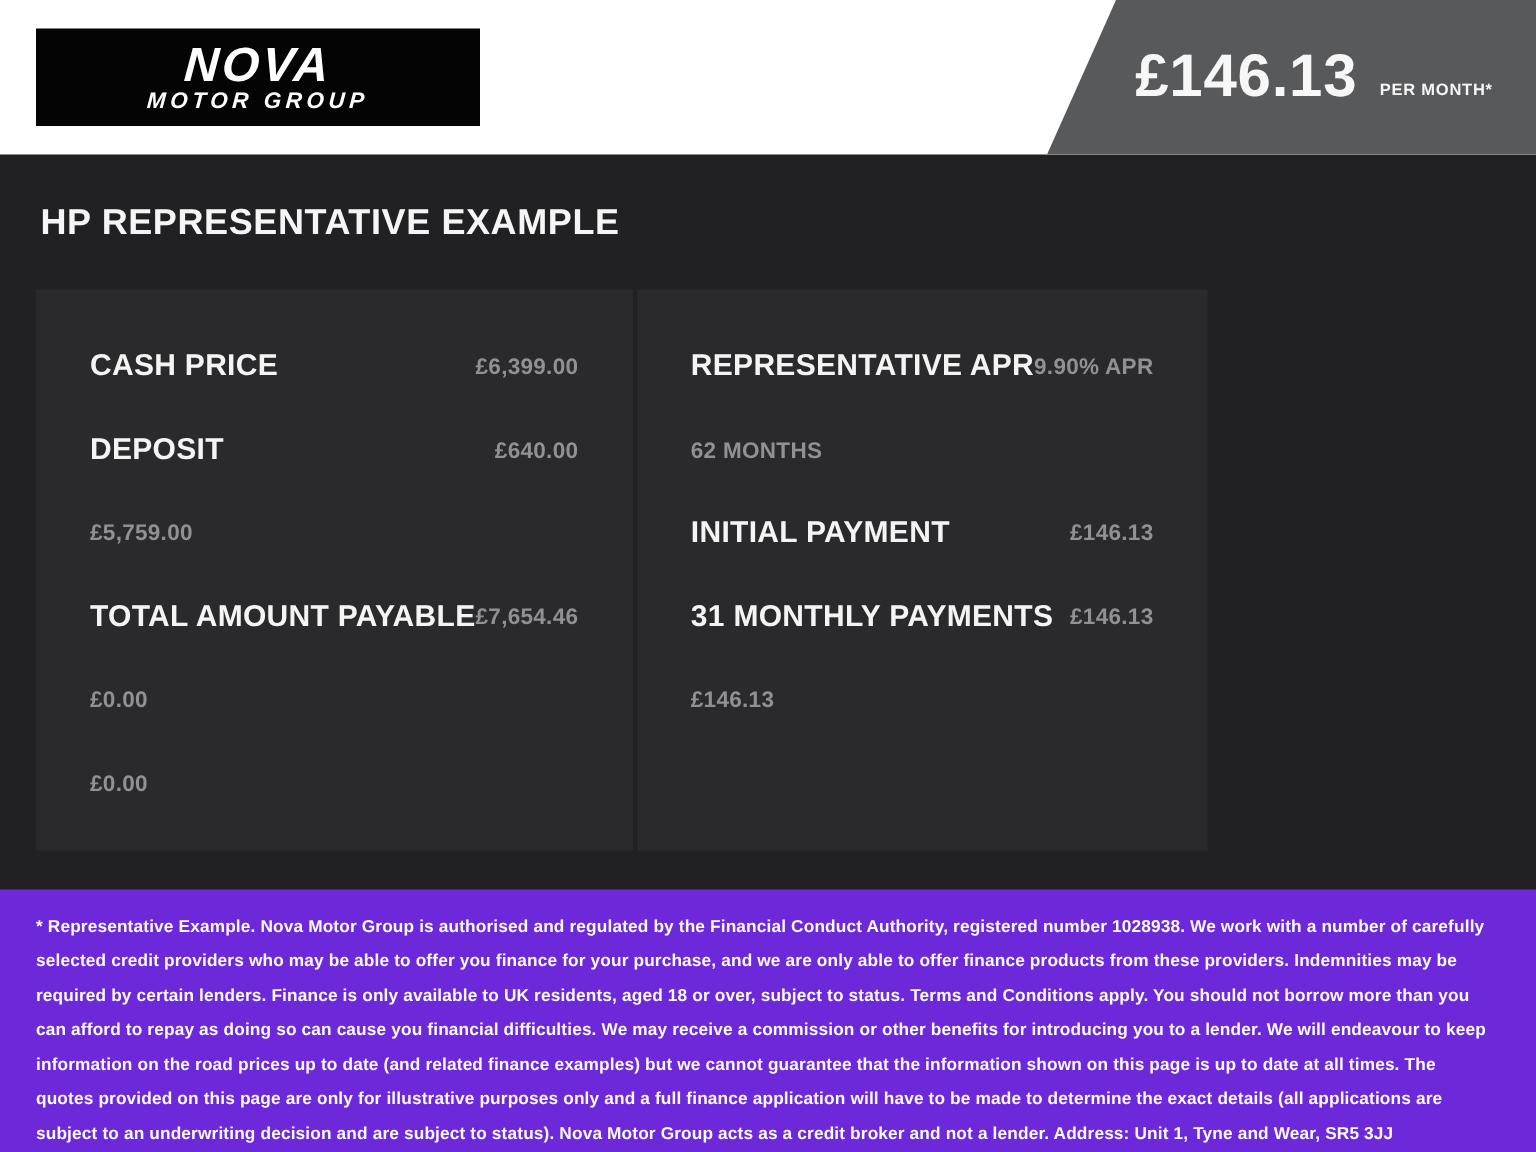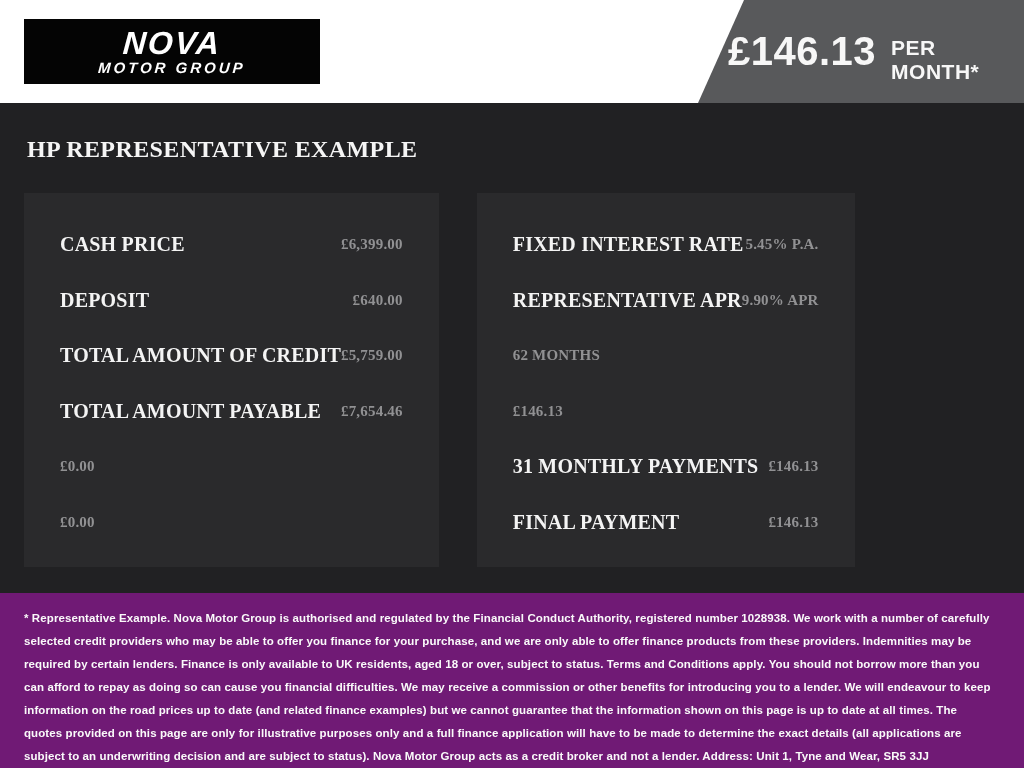--- a/index.html
+++ b/index.html
@@ -31,38 +31,37 @@
   .price-banner {
     position: absolute; right: 0; top: 0;
     width: 326px; height: 103px;
     background: #58595b;
     clip-path: polygon(46px 0, 100% 0, 100% 100%, 0 100%);
     display: flex; align-items: center; justify-content: center;
     gap: 15px; color: #f7f7f7;
     padding-left: 30px; box-sizing: border-box;
   }
   .price-amount { font-size: 40px; font-weight: bold; letter-spacing: 0.5px; }
-  .price-suffix { font-size: 21px; font-weight: bold; letter-spacing: 0.5px; margin-top: 16px; }
+  .price-suffix { font-size: 11px; font-weight: bold; letter-spacing: 0.5px; margin-top: 16px; }
 
   
   .main {
     width: 816px; height: 490px;
     background: #212123;
-    font-family: Liberation Serif, serif;
   }
   .page-title {
     margin: 0;
     padding: 32px 0 0 27px;
     color: #f5f5f5;
     font-size: 24px; font-weight: bold;
     letter-spacing: 0.4px;
     line-height: 28px;
   }
   .panels {
-    display: flex; gap: 38px;
+    display: flex; gap: 3px;
     margin: 30px 24px 0 24px;
     align-items: flex-end;
   }
   .panel {
     flex: 1;
     background: #2a2a2c;
     height: 374px;
     padding: 24px 36px;
     box-sizing: border-box;
   }
@@ -79,21 +78,21 @@
   .finance-value {
     color: #919193;
     font-size: 15px; font-weight: bold;
     letter-spacing: 0.2px;
     white-space: nowrap;
   }
 
   
   .footer {
     width: 1024px; height: 175px;
-    background: #701a75;
+    background: #6d28d9;
     box-sizing: border-box;
     padding: 14px 30px 0 24px;
   }
   .disclaimer {
     margin: 0;
     color: #fafafa;
     font-size: 11.5px; font-weight: bold;
     line-height: 23px;
     letter-spacing: 0.1px;
   }
@@ -120,56 +119,51 @@
     <div class="panel">
       <div class="finance-row">
         <span class="finance-label">CASH PRICE</span>
         <span class="finance-value">£6,399.00</span>
       </div>
       <div class="finance-row">
         <span class="finance-label">DEPOSIT</span>
         <span class="finance-value">£640.00</span>
       </div>
       <div class="finance-row">
-        <span class="finance-label">TOTAL AMOUNT OF CREDIT</span>
         <span class="finance-value">£5,759.00</span>
       </div>
       <div class="finance-row">
         <span class="finance-label">TOTAL AMOUNT PAYABLE</span>
         <span class="finance-value">£7,654.46</span>
       </div>
       <div class="finance-row">
         <span class="finance-value">£0.00</span>
       </div>
       <div class="finance-row">
         <span class="finance-value">£0.00</span>
       </div>
     </div>
 
     <div class="panel">
       <div class="finance-row">
-        <span class="finance-label">FIXED INTEREST RATE</span>
-        <span class="finance-value">5.45% P.A.</span>
-      </div>
-      <div class="finance-row">
         <span class="finance-label">REPRESENTATIVE APR</span>
         <span class="finance-value">9.90% APR</span>
       </div>
       <div class="finance-row">
         <span class="finance-value">62 MONTHS</span>
       </div>
       <div class="finance-row">
+        <span class="finance-label">INITIAL PAYMENT</span>
         <span class="finance-value">£146.13</span>
       </div>
       <div class="finance-row">
         <span class="finance-label">31 MONTHLY PAYMENTS</span>
         <span class="finance-value">£146.13</span>
       </div>
       <div class="finance-row">
-        <span class="finance-label">FINAL PAYMENT</span>
         <span class="finance-value">£146.13</span>
       </div>
     </div>
 
   </div>
 </div>
 
 <div class="footer">
   <p class="disclaimer">* Representative Example. Nova Motor Group is authorised and regulated by the Financial Conduct Authority, registered number 1028938. We work with a number of carefully selected credit providers who may be able to offer you finance for your purchase, and we are only able to offer finance products from these providers. Indemnities may be required by certain lenders. Finance is only available to UK residents, aged 18 or over, subject to status. Terms and Conditions apply. You should not borrow more than you can afford to repay as doing so can cause you financial difficulties. We may receive a commission or other benefits for introducing you to a lender. We will endeavour to keep information on the road prices up to date (and related finance examples) but we cannot guarantee that the information shown on this page is up to date at all times. The quotes provided on this page are only for illustrative purposes only and a full finance application will have to be made to determine the exact details (all applications are subject to an underwriting decision and are subject to status). Nova Motor Group acts as a credit broker and not a lender. Address: Unit 1, Tyne and Wear, SR5 3JJ</p>
 </div>

